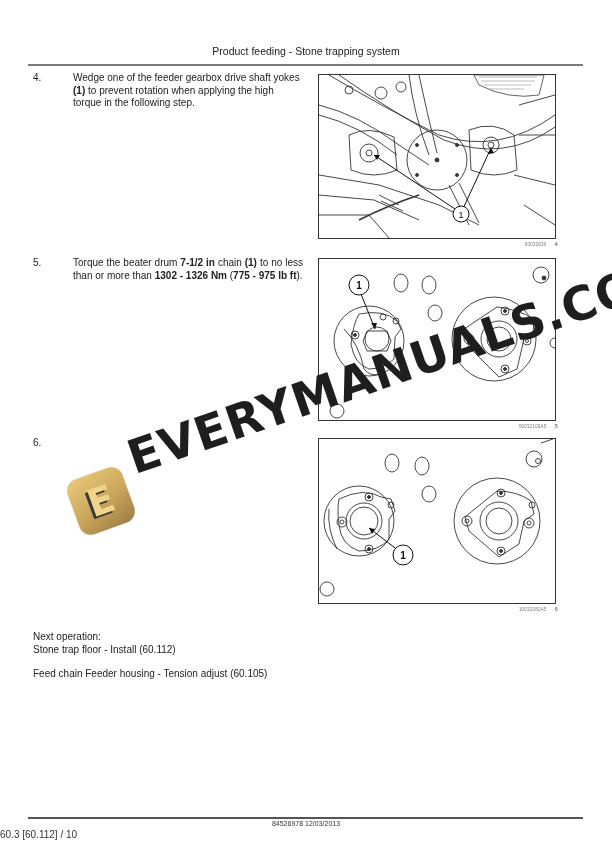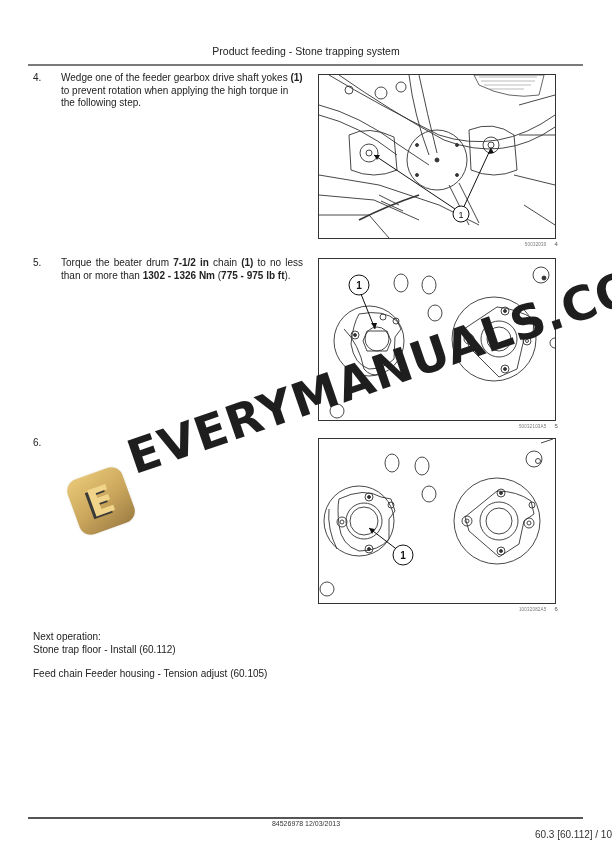--- a/index.html
+++ b/index.html
@@ -11,21 +11,21 @@
       position: absolute; left: 0; top: 29px; width: 612px; text-align: center;
       font-size: 10.5px; color: #222; margin-top: 16px;
     }
     .rule-top {
       position: absolute; left: 28px; top: 64px; width: 555px; height: 2px; background: #7a7a7a;
     }
     .step {
       position: absolute; left: 33px; width: 270px; font-size: 10px; line-height: 12.5px;
     }
     .step .num { position: absolute; left: 0; top: 0; }
-    .step .txt { margin-left: 28px; display: block; }
+    .step .txt { margin-left: 40px; display: block; }
     .step.justify .txt { text-align: justify; }
     b { font-weight: bold; }
     .figure {
       position: absolute; left: 318px; width: 236px; border: 1.5px solid #333; background: #fff; overflow: hidden;
     }
     .figure svg { display: block; }
     .fig-caption {
       position: absolute; left: 318px; width: 240px; text-align: right; font-size: 4.5px; color: #777;
       letter-spacing: 0.2px;
     }
@@ -33,21 +33,21 @@
     .next-op {
       position: absolute; left: 33px; font-size: 10px; font-weight: normal; line-height: 12.5px;
     }
     .rule-bottom {
       position: absolute; left: 28px; top: 817px; width: 555px; height: 1.5px; background: #555;
     }
     .footer-doc {
       position: absolute; left: 0; top: 820px; width: 612px; text-align: center; font-size: 7px; color: #333;
     }
     .footer-page {
-      position: absolute; left: 0; top: 829px; width: 612px; text-align: right; font-size: 10px; color: #333;
+      position: absolute; left: 0; top: 829px; width: 612px; text-align: left; font-size: 10px; color: #333;
     }
     .wm-logo {
       position: absolute; left: 72px; top: 472px; width: 58px; height: 58px; border-radius: 12px;
       background: linear-gradient(160deg, #e9c979 0%, #c9a55b 55%, #9c7c44 100%);
       transform: rotate(-20deg);
       box-shadow: 0 0 2px rgba(0,0,0,0.15);
     }
     .wm-logo .e-glyph {
       position: absolute; left: 0; top: 0; width: 58px; height: 58px; line-height: 58px; text-align: center;
       font-family: "DejaVu Sans", sans-serif; font-weight: bold; font-size: 38px; color: #f0d48a;

